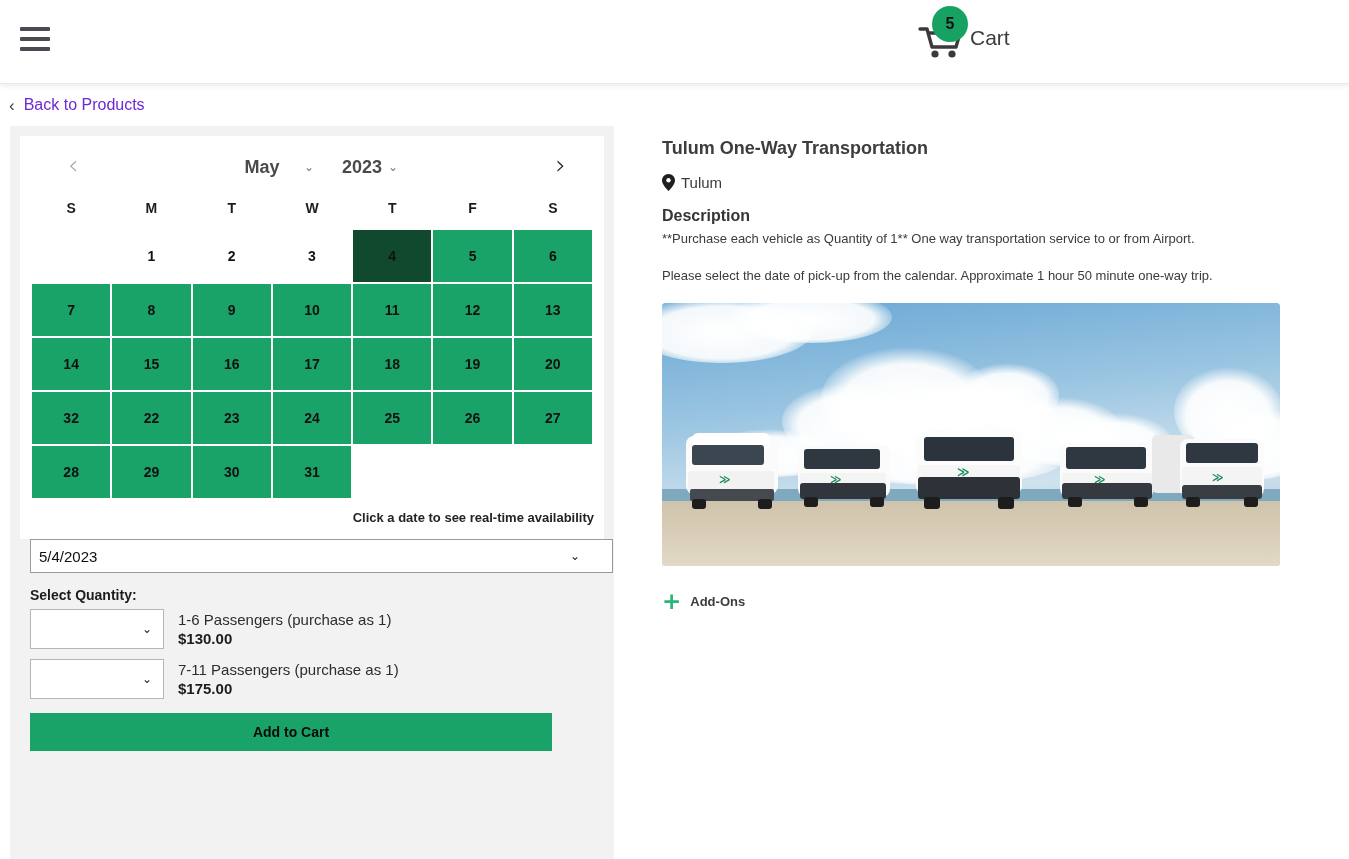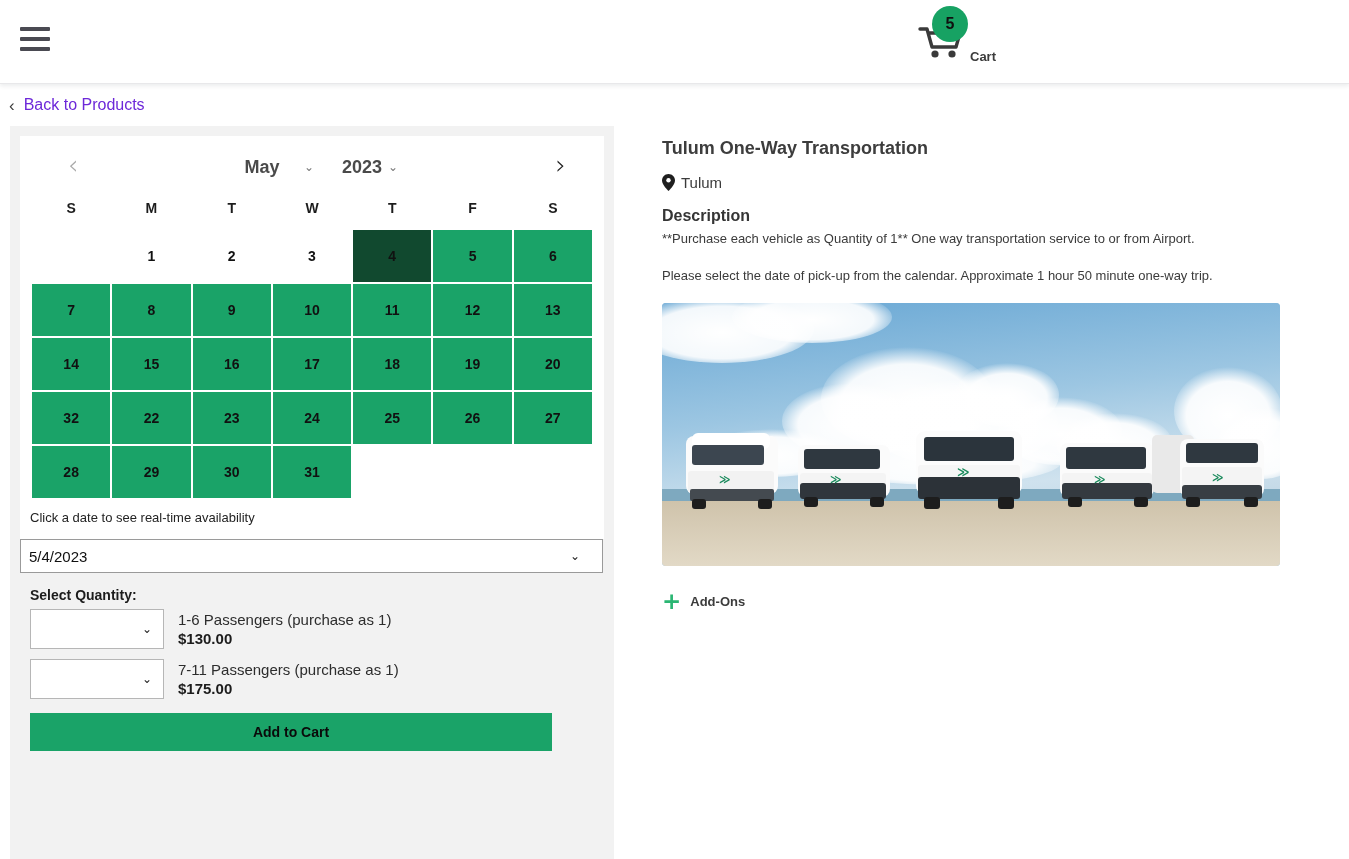--- a/index.html
+++ b/index.html
@@ -41,22 +41,22 @@
   .cart-badge {
     position: absolute; left: 14px; top: 2px;
     width: 36px; height: 36px; border-radius: 50%;
     background: #17a263; color: #101010;
     font-size: 16px; font-weight: bold;
     display: flex; align-items: center; justify-content: center;
     z-index: 2;
   }
   .cart-svg { position: absolute; left: 0px; top: 22px; }
   .cart-label {
-    font-size: 13px; color: #3c3c3c;
-    margin-left: 4px;  font-weight: bold;
+    font-size: 21px; color: #3c3c3c;
+    margin-left: 4px; margin-bottom: 14px;
   }
 
   
   .back-bar {
     height: 42px;
     display: flex; align-items: center;
     padding-left: 9px;
     background: #ffffff;
   }
   .back-chevron {
@@ -136,32 +136,33 @@
   td.unavail {
     background: #ffffff; color: #4f4f4f; font-weight: normal;
   }
   td.avail {
     background: #1aa368; color: #0c0c0c; cursor: pointer;
   }
   td.selected {
     background: #11492f; color: #ffffff; cursor: pointer;
   }
   .cal-hint {
-    text-align: left;
-    font-size: 13px; font-weight: normal; color: #232323;
+    text-align: right;
+    font-size: 13px; font-weight: bold; color: #232323;
     padding: 10px 0 8px 0;
   }
 
   .field-label {
     font-size: 14px; font-weight: bold; color: #1c1c1c;
     margin: 14px 0 6px 10px;
   }
   .time-select {
     display: block;
     width: 583px; height: 34px;
+    margin-left: 10px;
     padding: 0 8px;
     font-size: 15px;
     font-family: "Liberation Sans", sans-serif;
     color: #101010;
     background: #ffffff;
     border: 1px solid #9a9a9a;
     border-radius: 0;
     -webkit-appearance: none; appearance: none;
   }
   .sel-wrap { position: relative; display: inline-block; }

